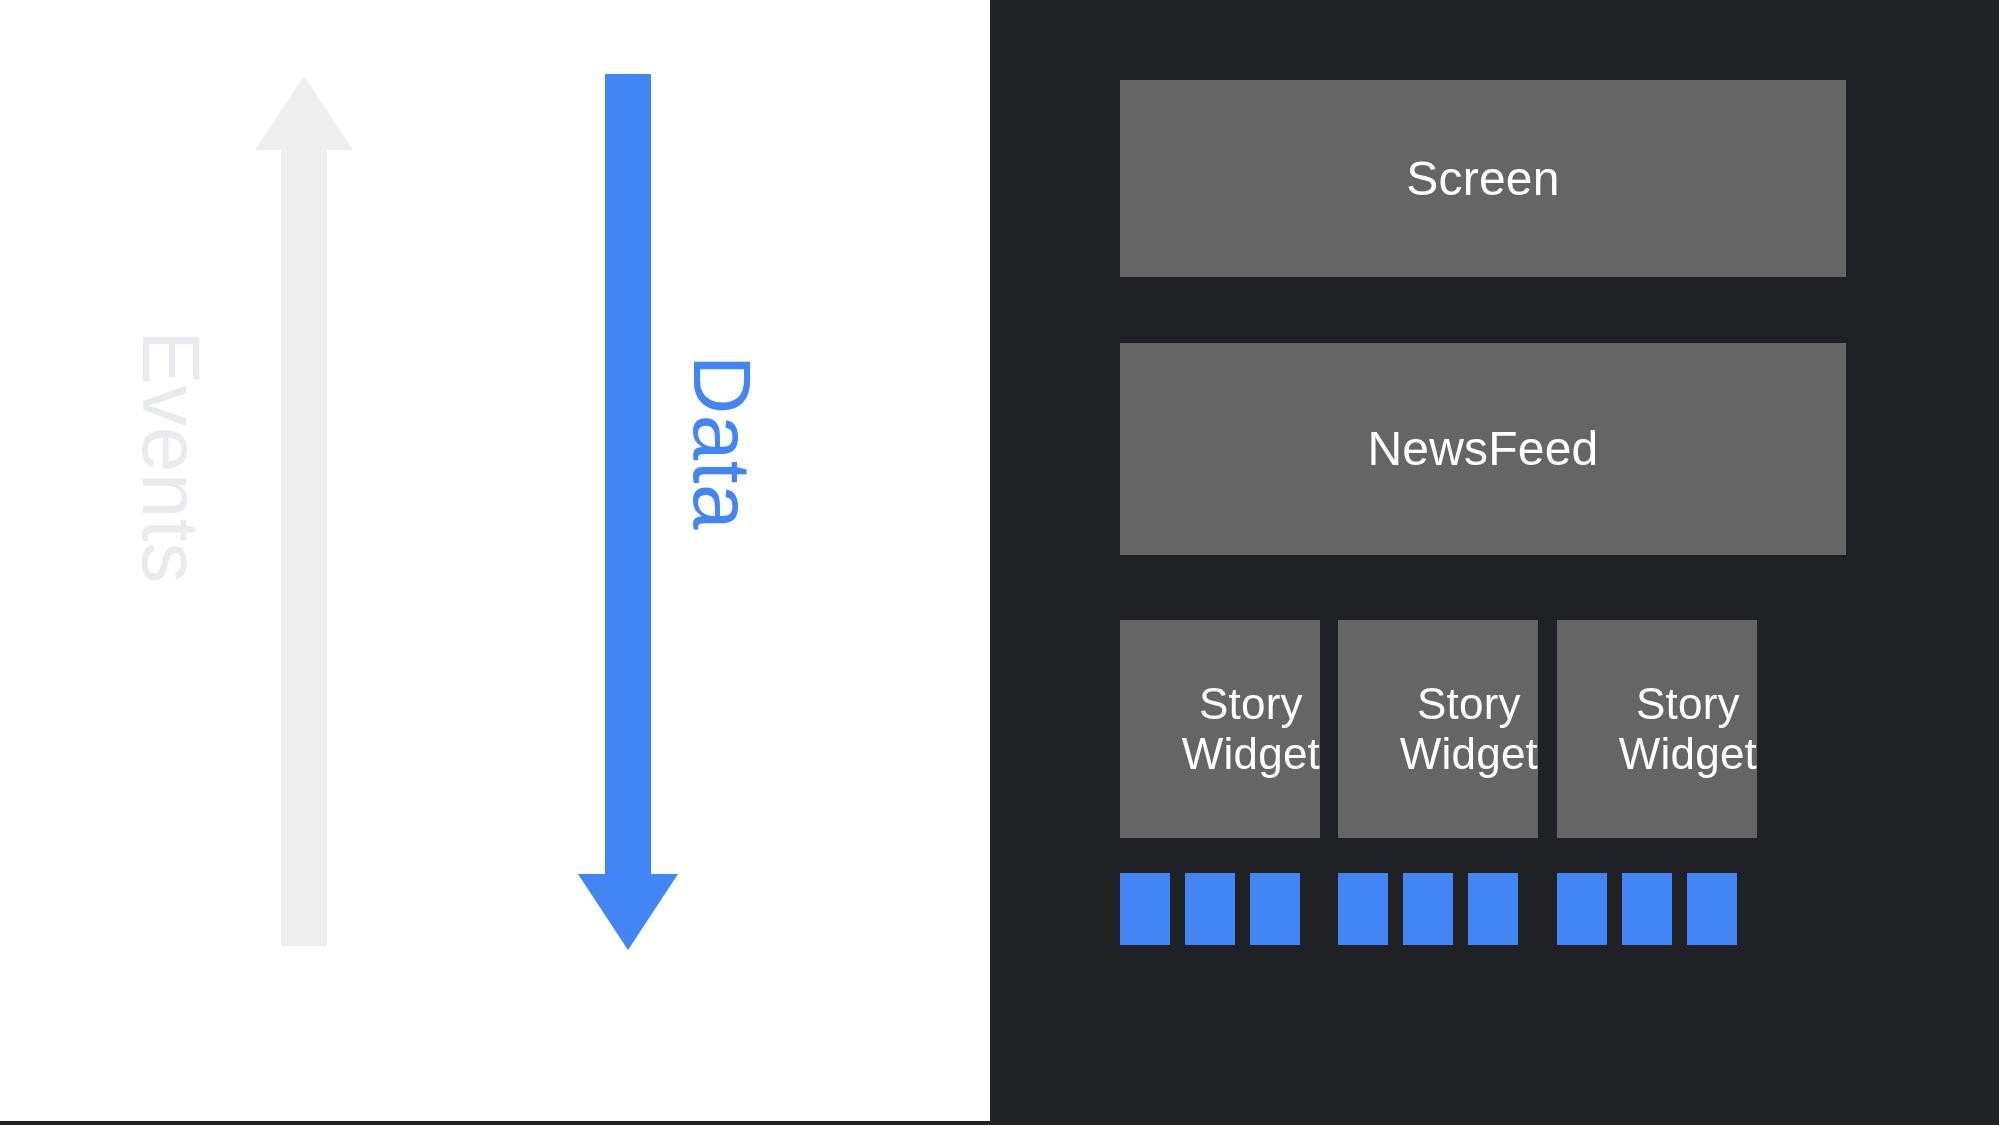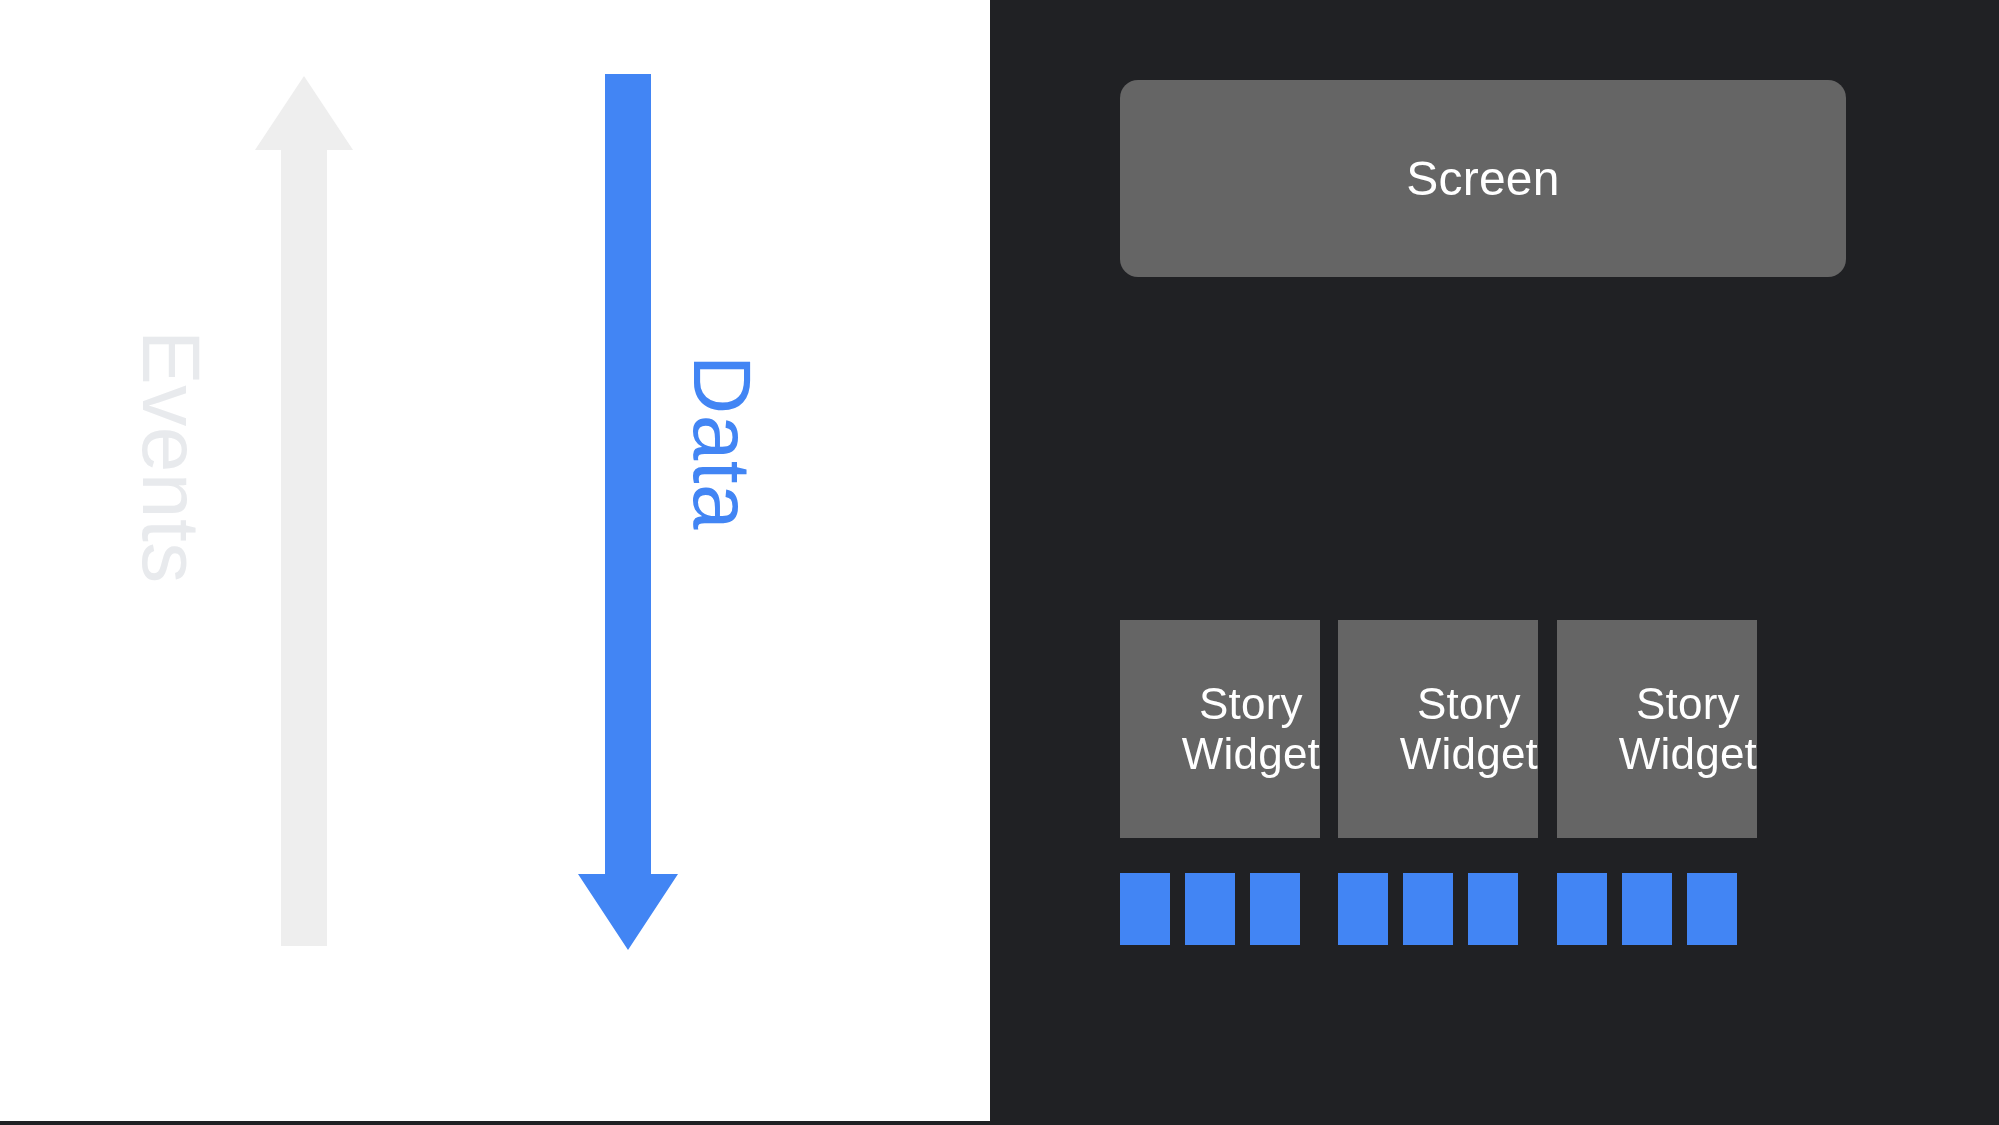--- a/index.html
+++ b/index.html
@@ -98,21 +98,20 @@
     font-weight: 400;
     line-height: 1.12;
     letter-spacing: 0.2px;
   }
 
   #box-screen {
     left: 130px;
     top: 80px;
     width: 726px;
     height: 197px;
-    border-radius: 18px;
   }
 
   #box-newsfeed {
     left: 130px;
     top: 343px;
     width: 726px;
     height: 212px;
   }
 
   .widget-box {
@@ -182,20 +181,21 @@
       <polygon points="27,0 73,0 73,800 100,800 50,876 0,800 27,800" fill="#4285f4"></polygon>
     </svg>
 
     <div id="data-label" class="axis-label">Data</div>
   </div>
 
   <div id="right-pane">
 
     <div id="box-screen" class="comp-box">Screen</div>
 
+    <div id="box-newsfeed" class="comp-box">NewsFeed</div>
 
     <div id="widget-0" class="widget-box">
       <span>
         <span>Story</span><br>
         <span>Widget</span>
       </span>
     </div>
 
     <div id="widget-1" class="widget-box">
       <span>

